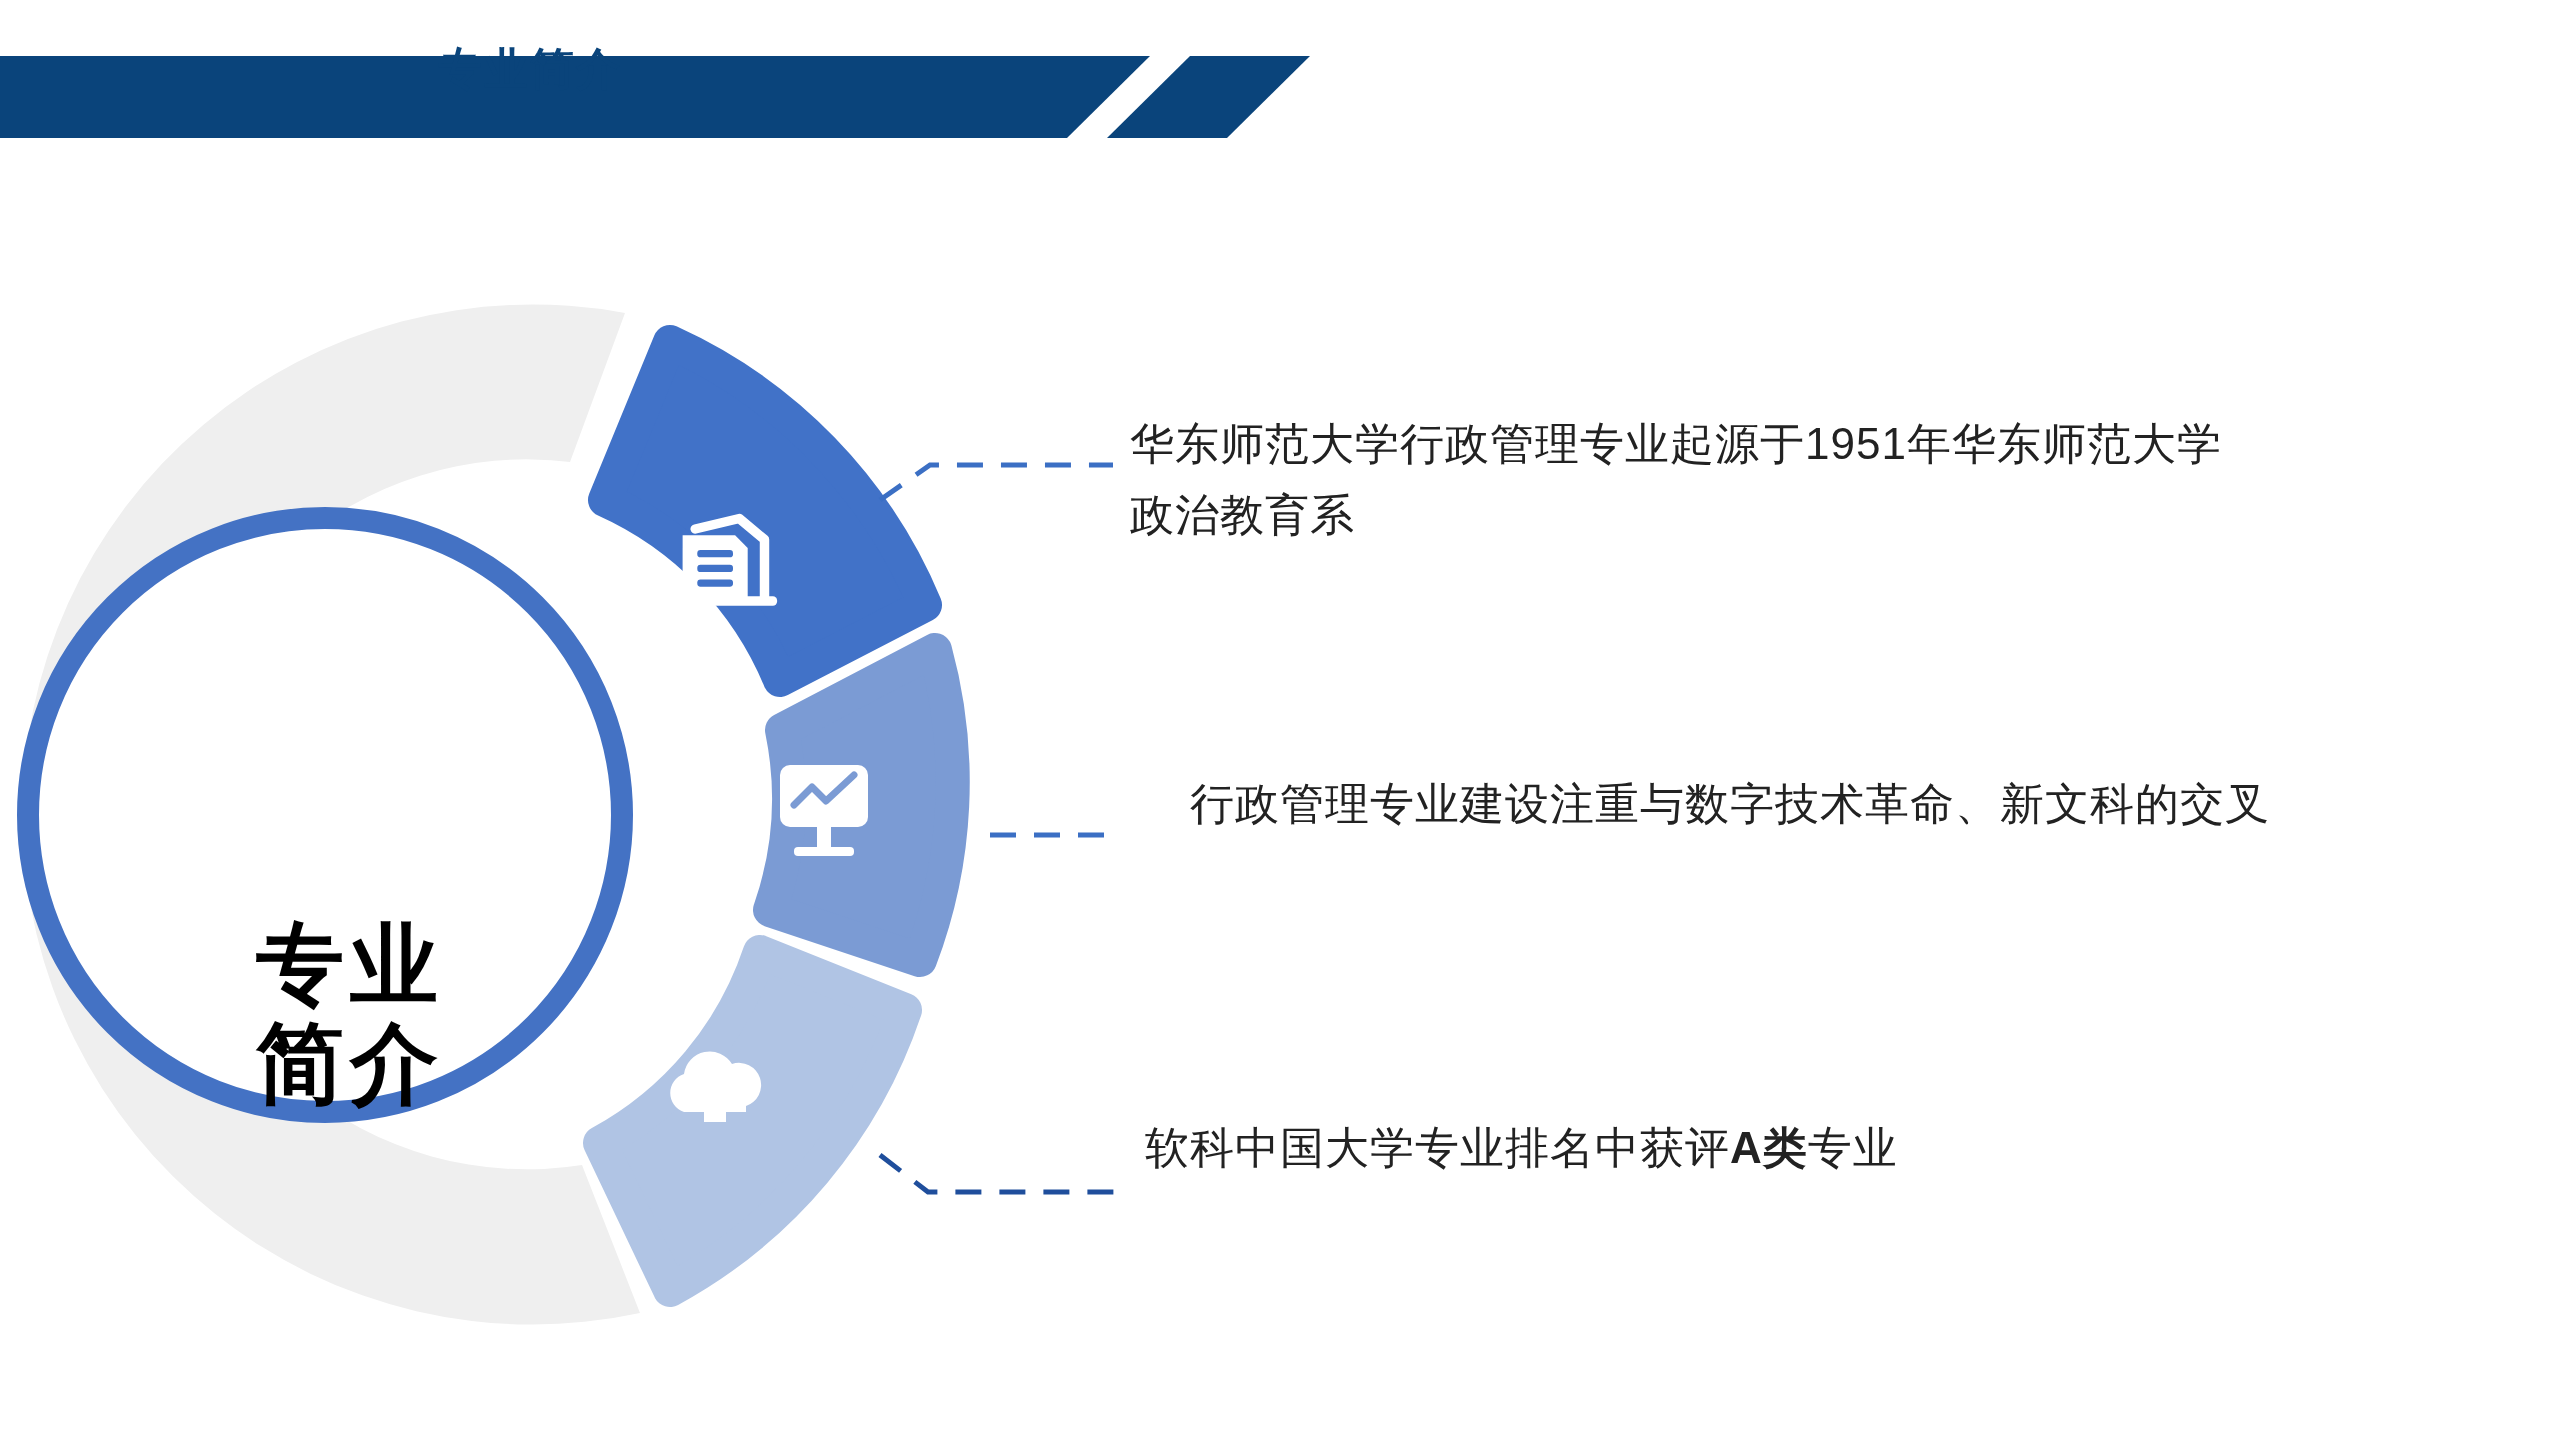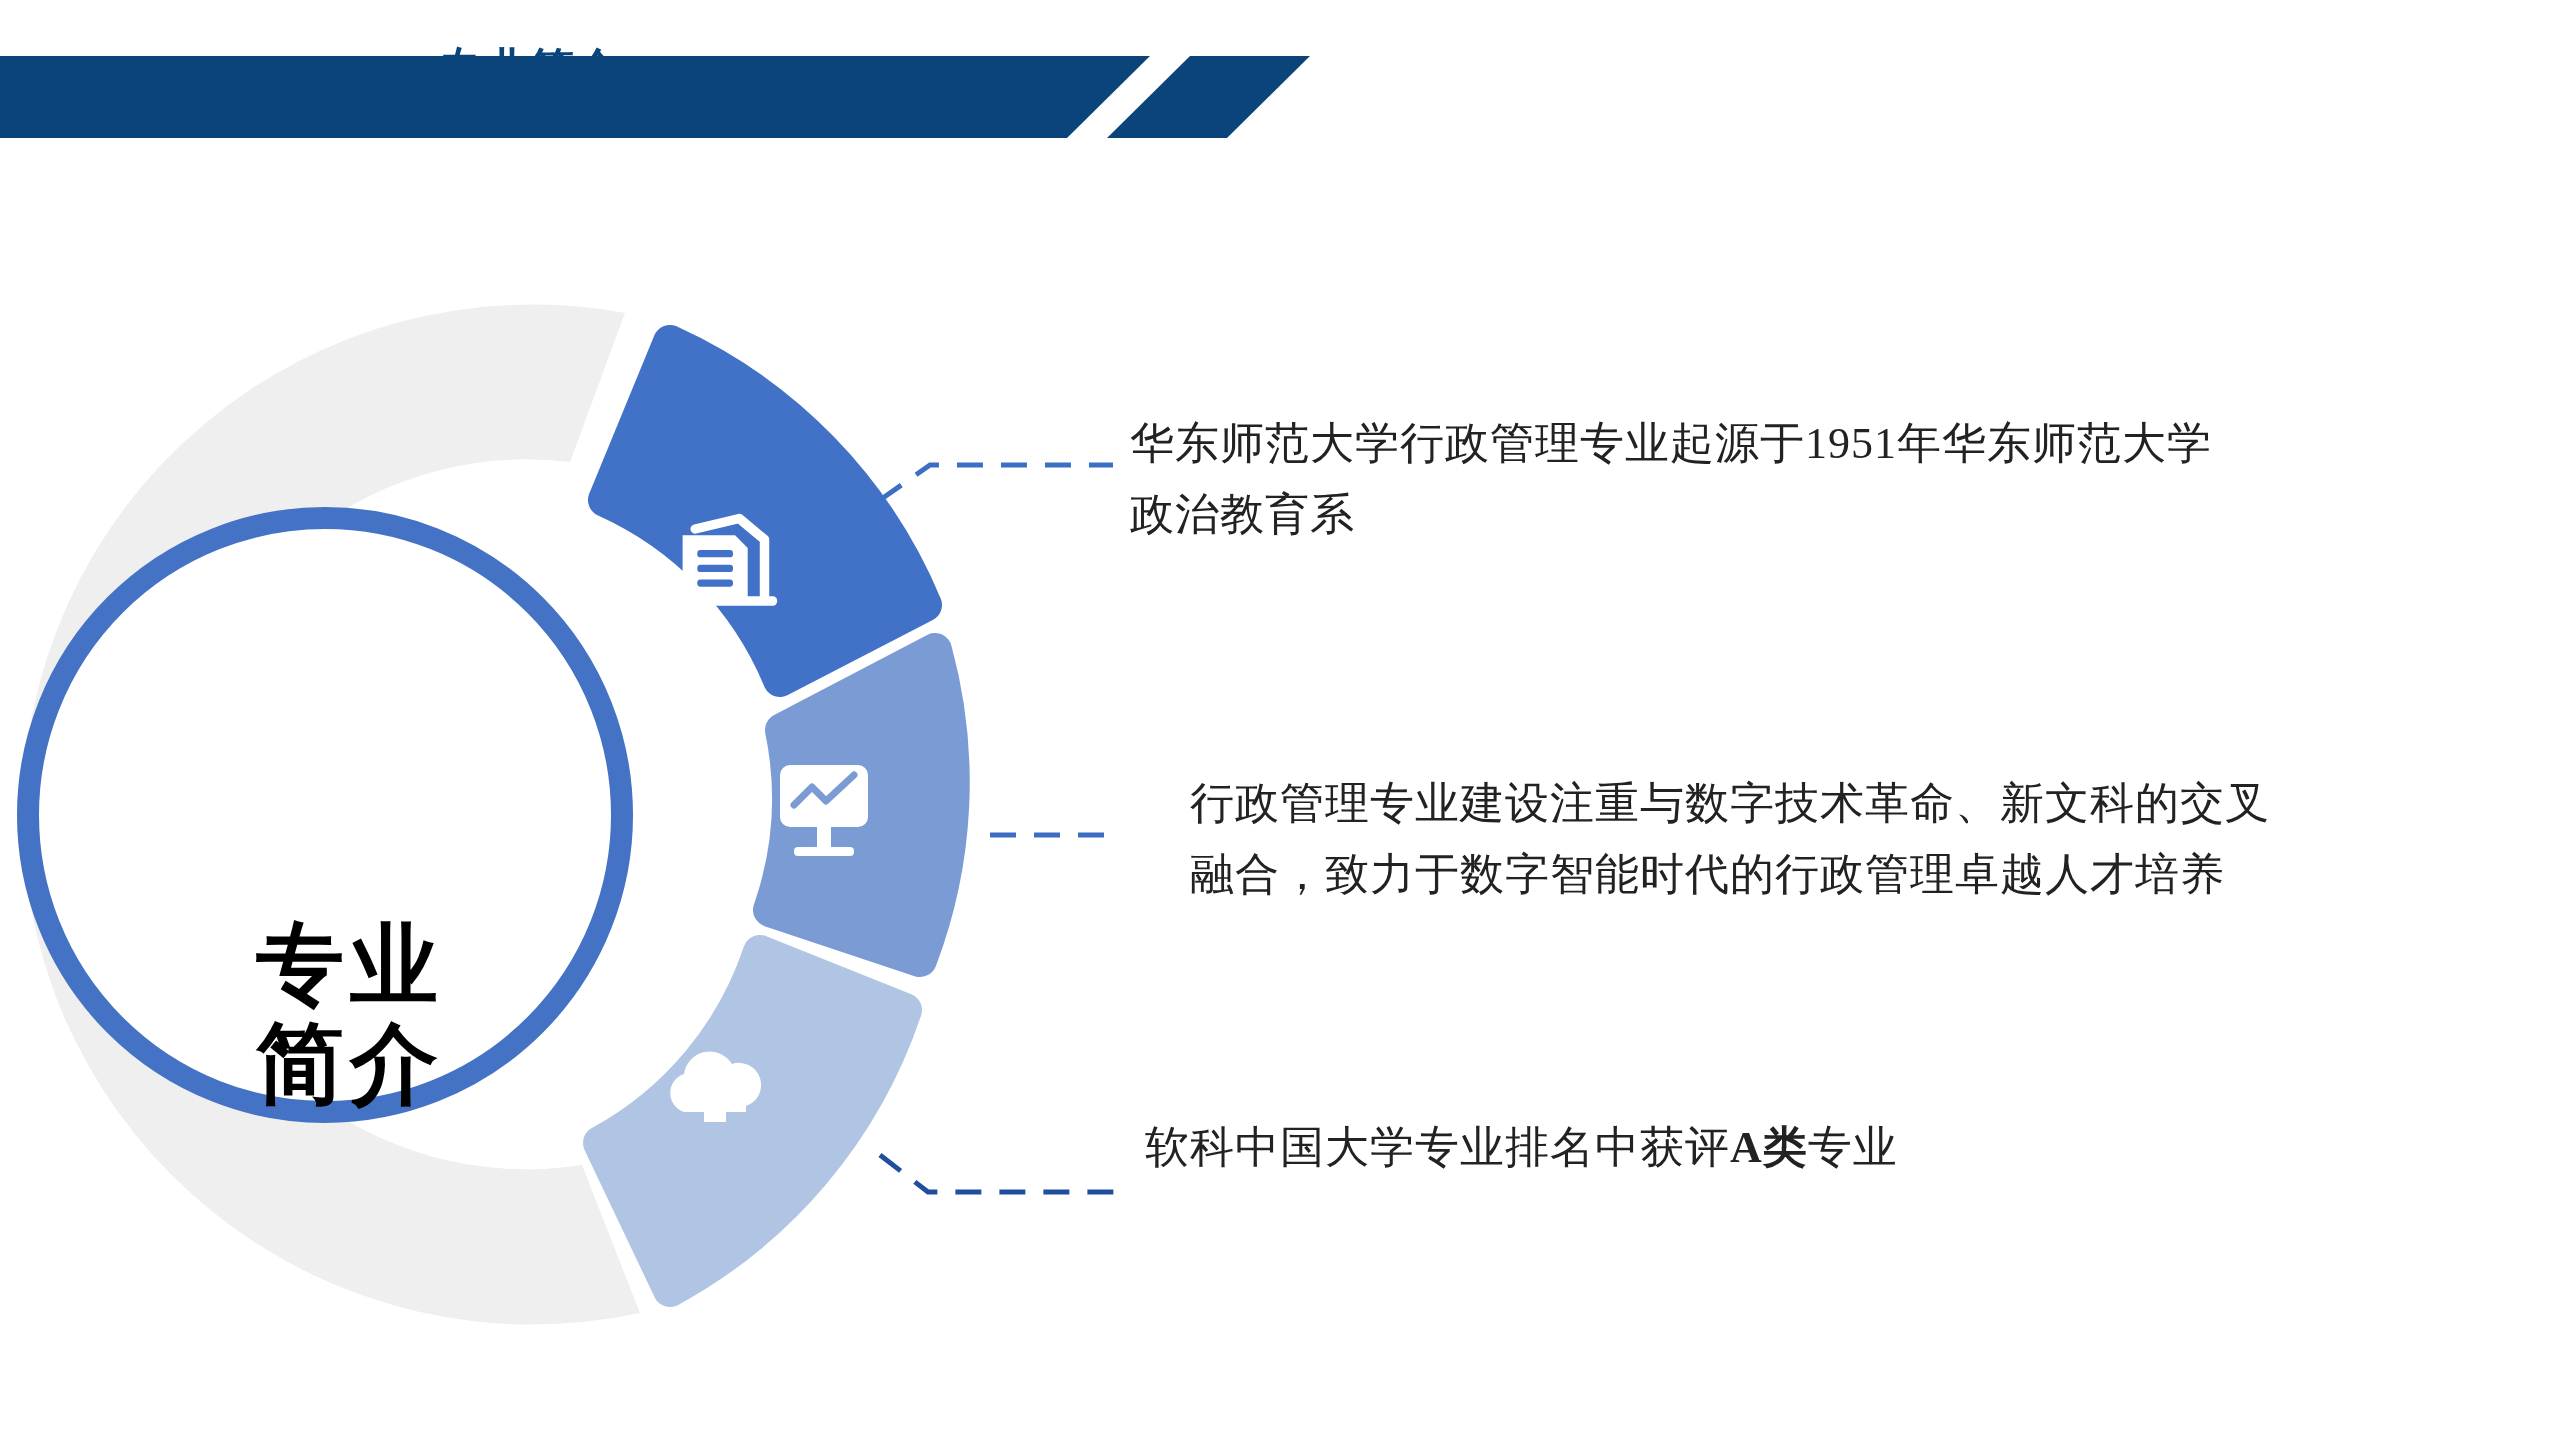--- a/index.html
+++ b/index.html
@@ -74,21 +74,20 @@
     pointer-events: none;
   }
 
   
   .info-block {
     position: absolute;
     color: #222222;
     font-size: 44px;
     line-height: 1.62;
     letter-spacing: 1px;
-    font-family: Liberation Serif, serif;
   }
   .info-block .ib-line { display: block; white-space: nowrap; }
   .strong-span { font-weight: bold; text-align: right; }
 
   #info-block-1 { left: 1130px; top: 408px; }
   #info-block-2 { left: 1145px; top: 768px; margin-left: 45px; }
   #info-block-3 { left: 1145px; top: 1112px; }
 </style>
 </head>
 <body>
@@ -173,18 +172,17 @@
   <polyline points="880,1155 928,1192 1118,1192" fill="none" stroke="#1F4E9C" stroke-width="5" stroke-dasharray="26 18" stroke-linecap="butt"></polyline>
 </svg>
 
 <div class="info-block" id="info-block-1">
   <span class="ib-line">华东师范大学行政管理专业起源于1951年华东师范大学</span>
   <span class="ib-line">政治教育系</span>
 </div>
 
 <div class="info-block" id="info-block-2">
   <span class="ib-line">行政管理专业建设注重与数字技术革命、新文科的交叉</span>
-  <span class="ib-line">融合，致力于数字智能时代的行政管理卓越人才培养</span>
 </div>
 
 <div class="info-block" id="info-block-3">
   <span class="ib-line"><span>软科中国大学专业排名中获评</span><span class="strong-span">A类</span><span>专业</span></span>
 </div>
 
 </body></html>

